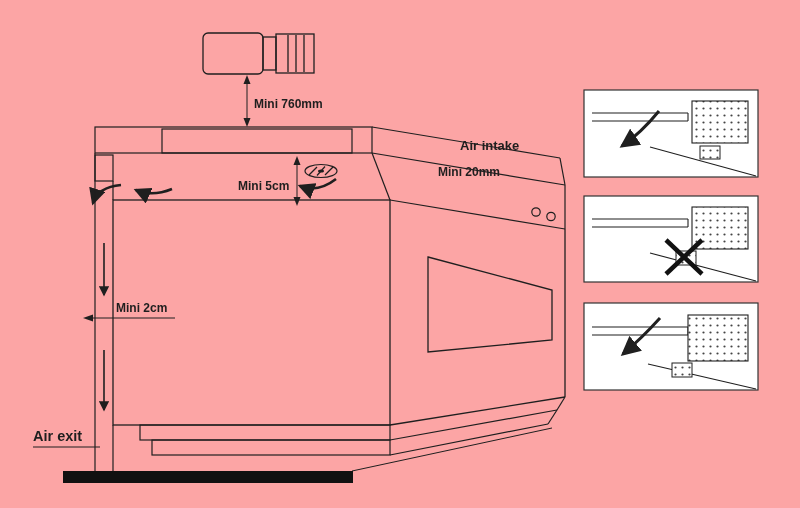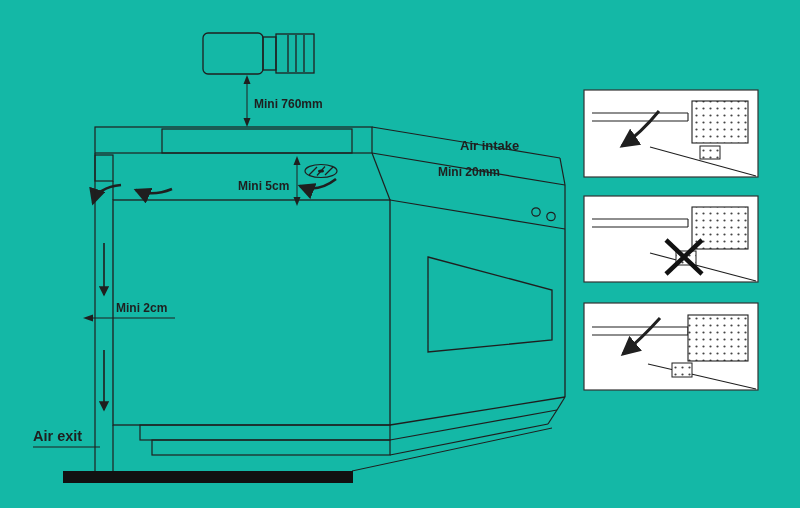--- a/index.html
+++ b/index.html
@@ -1,16 +1,16 @@
 <!DOCTYPE html>
 <html><head>
 <meta charset="utf-8">
 <style>
   html,body{margin:0;padding:0;background:#ffffff;}
-  .canvas{position:relative;width:800px;height:508px;background:#14b8a6;overflow:hidden;
+  .canvas{position:relative;width:800px;height:508px;background:#fca5a5;overflow:hidden;
           font-family:"Liberation Sans", sans-serif;}
   svg{display:block;}
   .lbl{font-family:"Liberation Sans", sans-serif;font-weight:bold;fill:#1f1f1f;}
   .lbl-sm{font-size:12px;}
   .lbl-md{font-size:13px;}
   .lbl-lg{font-size:14.5px;}
 </style>
 </head>
 <body>
 

